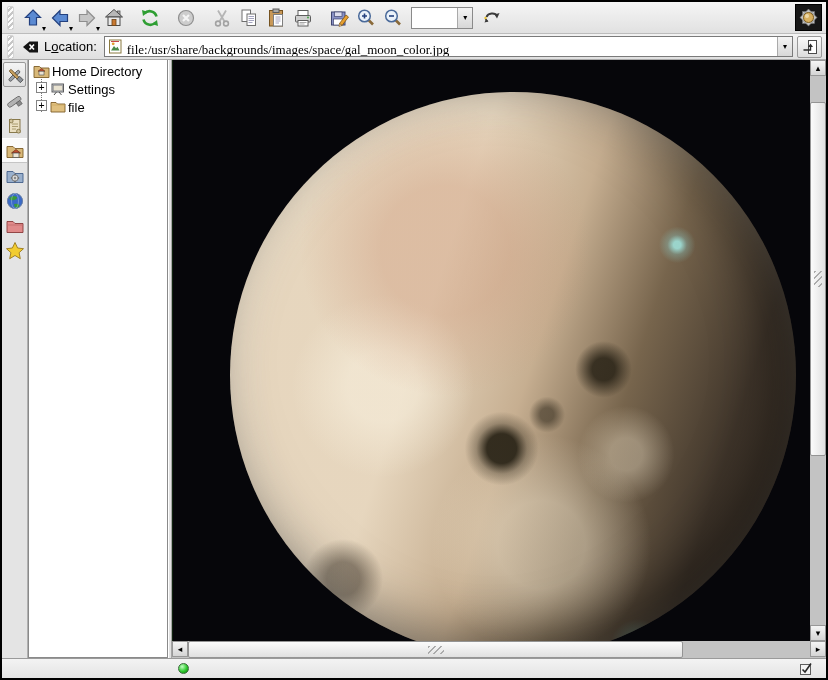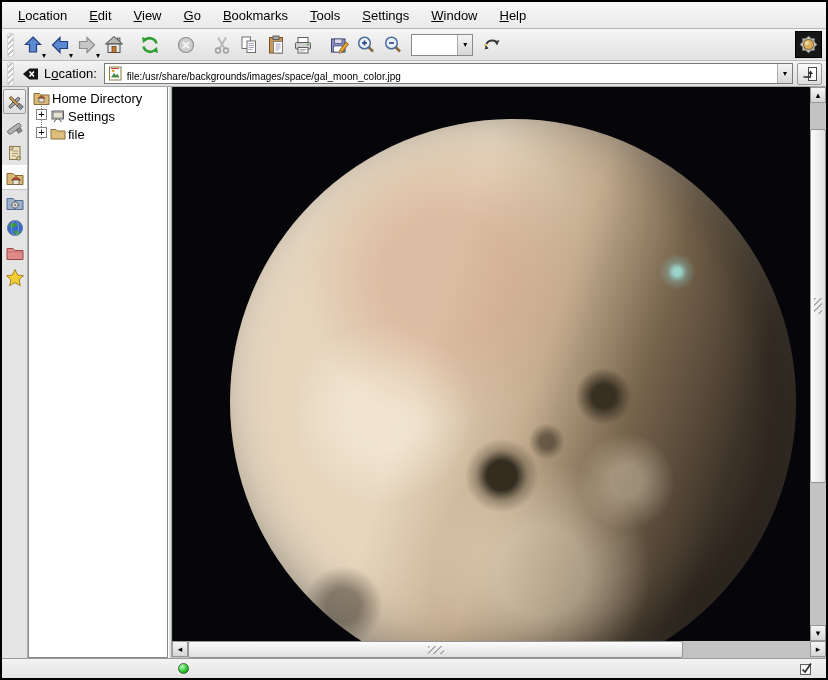--- a/index.html
+++ b/index.html
@@ -39,22 +39,22 @@
   
   .locbar { height: 26px; flex: 0 0 26px; display: flex; align-items: center;
     background: linear-gradient(#f3f3f3,#e0e0e0); border-bottom: 1px solid #a8a8a8; padding: 0 2px; }
   .clearbtn { width: 22px; height: 22px; border:none; background:transparent; padding:0;
     display:flex; align-items:center; justify-content:center; cursor:pointer; }
   .loclabel { font-size: 13px; margin: 0 7px 0 3px; }
   .loclabel .u { text-decoration: underline; }
   .urlfield { flex: 1; display: flex; align-items: stretch; height: 21px;
     border: 1px solid #7a7a7a; background: #fff; margin-right: 4px; }
   .urlfield .ficon { display:flex; align-items:center; padding: 0 2px 0 3px; }
-  .urlfield input { border: none; outline: none; flex: 1; font-size: 10px;
-    font-family: Liberation Sans, sans-serif; padding: 0 2px; background:transparent;margin-top:6px; }
+  .urlfield input { border: none; outline: none; flex: 1; font-size: 13px;
+    font-family: Liberation Serif, serif; padding: 0 2px; background:transparent;margin-top:6px; }
   .gobtn { width: 25px; height: 22px; border: 1px solid #999; border-radius: 2px;
     background: linear-gradient(#fbfbfb,#dcdcdc); margin-right: 2px; cursor: pointer;
     display:flex; align-items:center; justify-content:center; padding:0; }
   
   .main { flex: 1; display: flex; min-height: 0; }
   .tabstrip { width: 26px; flex: 0 0 26px; background: #e4e4e4; border-right: 1px solid #b0b0b0;
     display: flex; flex-direction: column; padding-top: 1px; }
   .tab { height: 25px; display: flex; align-items: center; justify-content: center;
     cursor: pointer; }
   .tab.cfg { border: 1px solid #9a9a9a; border-radius: 2px; margin: 1px;
@@ -124,31 +124,20 @@
     border-radius: 50%; border: 1px solid #3a6a3a;
     background: radial-gradient(circle at 35% 30%, #c2ffc2, #2ec82e 55%, #0a7a0a); }
   .viewcheck { position: absolute; right: 13px; top: 3px; cursor: pointer;
     width: 14px; height: 14px; border: none; background: transparent; padding: 0; }
 </style>
 </head>
 <body>
 
 <div class="window">
 
-  <div class="menubar">
-    <span class="mi">Location</span>
-    <span class="mi">Edit</span>
-    <span class="mi">View</span>
-    <span class="mi">Go</span>
-    <span class="mi">Bookmarks</span>
-    <span class="mi">Tools</span>
-    <span class="mi">Settings</span>
-    <span class="mi">Window</span>
-    <span class="mi">Help</span>
-  </div>
 
   <div class="toolbar">
     <div class="handle"></div>
 
     <button class="tbtn">
       <svg width="22" height="22" viewBox="0 0 22 22">
         <path d="M11 3 L18.5 10.5 H14.5 V18 h-7 v-7.5 H3.5 Z" fill="#5b8ad2" stroke="#23407e" stroke-width="1.2"></path>
       </svg>
         <span class="dd">▾</span>
     </button>

